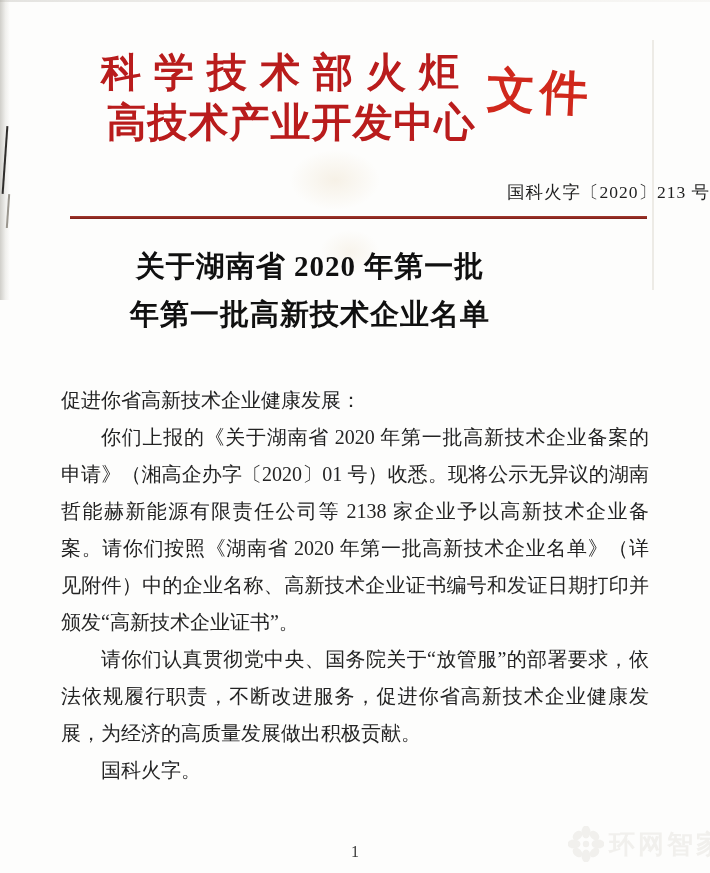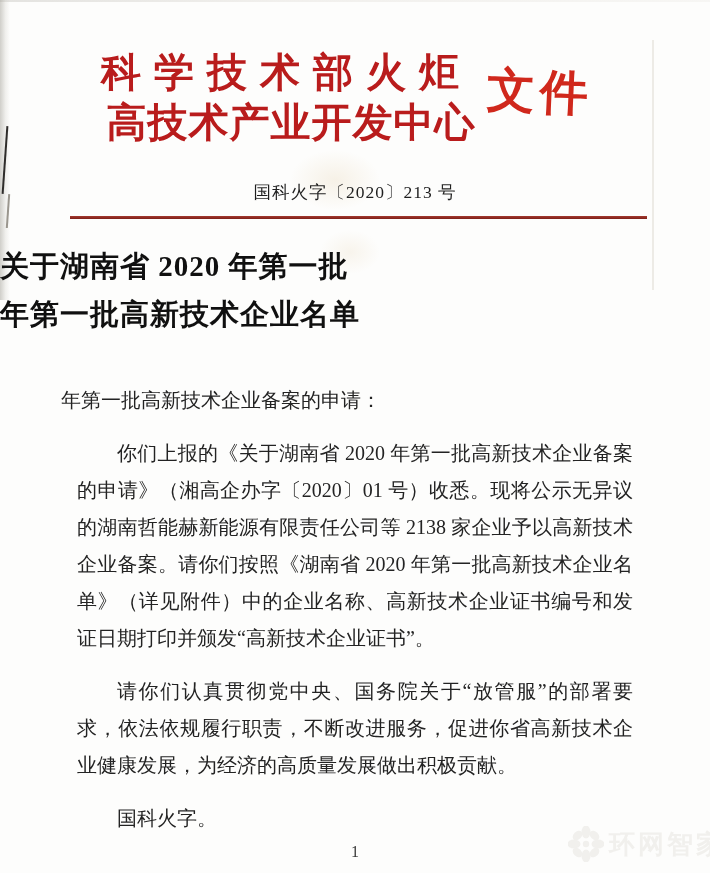--- a/index.html
+++ b/index.html
@@ -75,56 +75,56 @@
     font-weight: bold;
     color: #d0281c;
     letter-spacing: 5px;
     transform: rotate(2.5deg);
     white-space: nowrap;
   }
 
   .doc-number {
     position: absolute; left: 0; top: 180px;
     width: 710px;
-    text-align: center;
+    text-align: right;
     font-size: 17.5px;
     letter-spacing: 1px;
     color: #1f1f1f;
     white-space: nowrap;
   }
 
   .red-rule {
     position: absolute; left: 70px; top: 216px;
     width: 577px; height: 3px;
     background: linear-gradient(to bottom, #a33a30, #7e1f18);
   }
 
   .doc-title {
     position: absolute; left: 0; top: 242px;
     width: 620px;
-    text-align: left;
+    text-align: center;
     font-size: 29px;
     font-weight: bold;
     line-height: 48px;
     color: #101010;
     letter-spacing: 1px;
   }
 
   
   .letter-body {
     position: absolute; left: 61px; top: 382px;
     width: 588px;
     font-size: 20px;
     line-height: 37px;
     color: #232323;
     text-align: justify;
   }
   .salutation { text-indent: 0; }
   .para {
-    margin: 16px;
+    margin: 0;
     text-indent: 2em;
   }
 
   .page-number {
     position: absolute; left: 0; top: 843px;
     width: 710px;
     text-align: center;
     font-size: 16px;
     color: #3a3a3a;
   }
@@ -169,21 +169,21 @@
   <div class="doc-number">国科火字〔2020〕213 号</div>
 
   <div class="red-rule"></div>
 
   <div class="doc-title">
     <div>关于湖南省 2020 年第一批</div>
     <div>年第一批高新技术企业名单</div>
   </div>
 
   <div class="letter-body">
-    <div class="salutation">年第一批高新技术企业备案的申请：</div>
+    <div class="salutation">促进你省高新技术企业健康发展：</div>
     <p class="para">你们上报的《关于湖南省 2020 年第一批高新技术企业备案的申请》（湘高企办字〔2020〕01 号）收悉。现将公示无异议的湖南哲能赫新能源有限责任公司等 2138 家企业予以高新技术企业备案。请你们按照《湖南省 2020 年第一批高新技术企业名单》（详见附件）中的企业名称、高新技术企业证书编号和发证日期打印并颁发“高新技术企业证书”。</p>
     <p class="para">请你们认真贯彻党中央、国务院关于“放管服”的部署要求，依法依规履行职责，不断改进服务，促进你省高新技术企业健康发展，为经济的高质量发展做出积极贡献。</p>
     <p class="para">国科火字。</p>
   </div>
 
   <div class="page-number">1</div>
 
   <div class="watermark">
     <svg width="36" height="36" viewBox="0 0 36 36" aria-hidden="true">
       <g fill="#f1f0ed">

